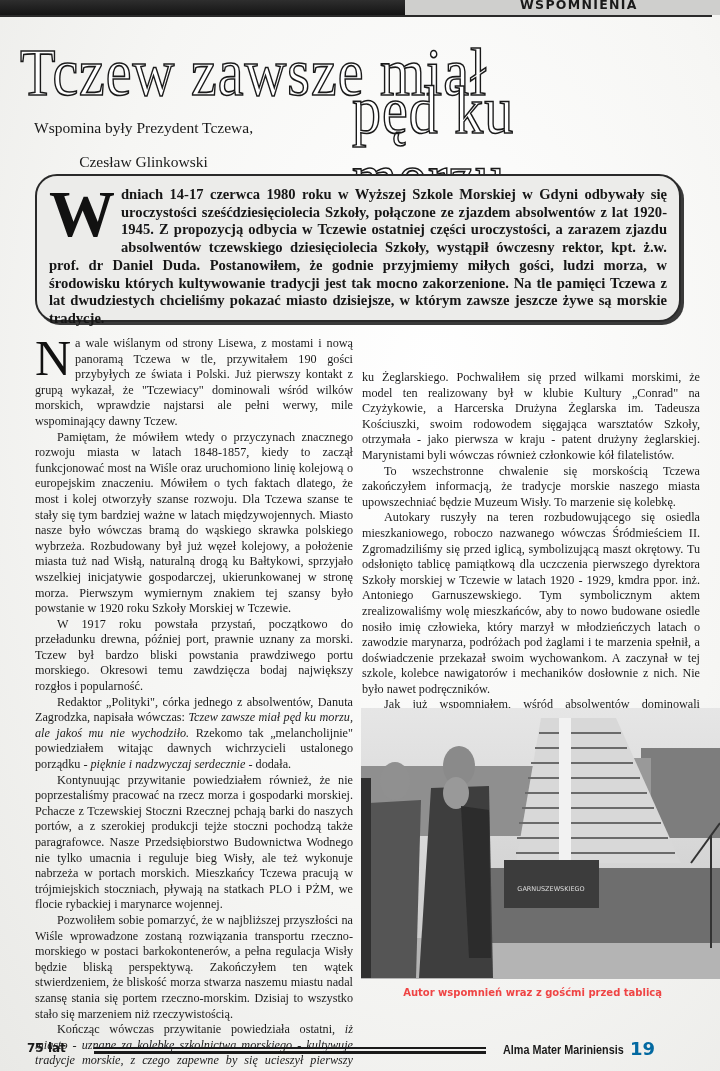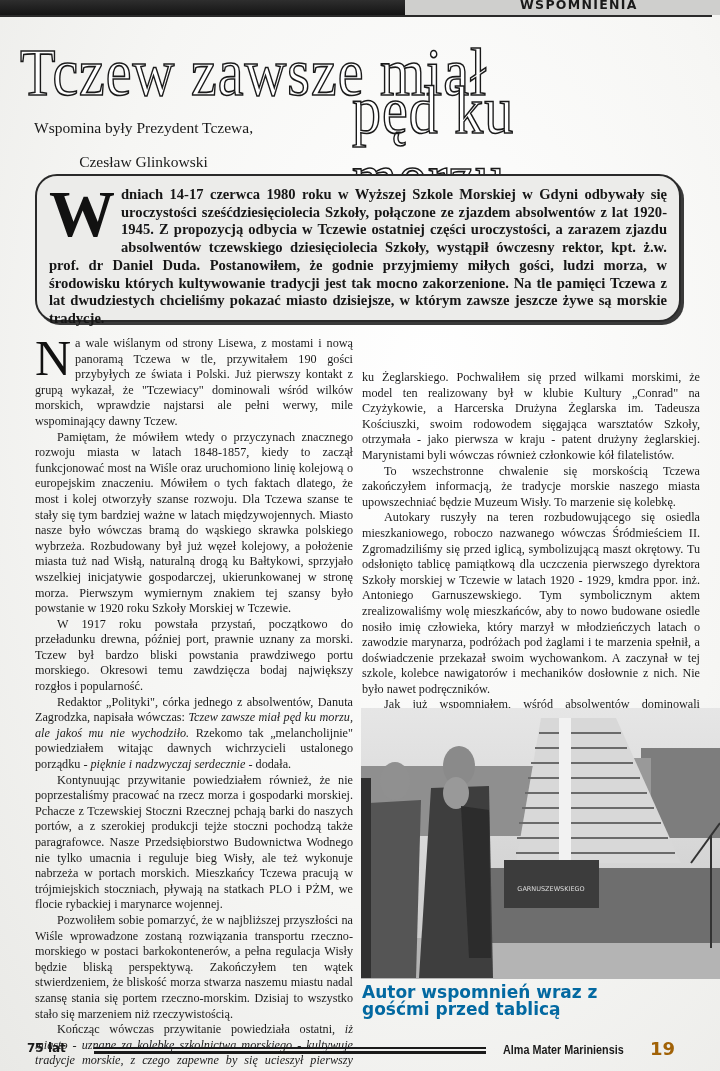--- a/index.html
+++ b/index.html
@@ -74,43 +74,43 @@
       line-height: 40px; margin: 2px 4px 0 0; color: #111;
     }
     .col em { font-style: italic; }
 
     
     .photo {
       position: absolute; left: 361px; top: 708px; width: 359px; height: 271px;
       background: #22c55e; overflow: hidden;
     }
     .caption {
-      position: absolute; left: 362px; top: 984px; width: 300px; text-align: left;
-      font-family: "DejaVu Sans", sans-serif; font-weight: bold; font-size: 17px;
-      line-height: 17px; color: #0369a1;
+      position: absolute; left: 362px; top: 984px; width: 300px; text-align: right;
+      font-family: "DejaVu Sans", sans-serif; font-weight: bold; font-size: 10px;
+      line-height: 17px; color: #ef4444;
     }
 
     
     .footer-left {
       position: absolute; left: 27px; top: 1041px;
       font-family: "DejaVu Sans", sans-serif; font-weight: bold; font-size: 12px; color: #1a1a1a;
     }
     .footer-rule {
       position: absolute; left: 94px; top: 1047px; width: 392px; height: 11px;
     }
     .footer-rule div { height: 3px; background: #1a1a1a; margin-bottom: 2px; }
     .footer-rule div.thin { height: 1.5px; }
     .footer-right {
       position: absolute; left: 503px; top: 1042px;
       font-family: "Liberation Sans", sans-serif; font-weight: bold; font-size: 13.5px;
       color: #1a1a1a; transform: scaleX(0.8); transform-origin: left top;
     }
     .page-number {
-      position: absolute; left: 650px; top: 1038px;
-      font-family: "DejaVu Sans", sans-serif; font-weight: bold; font-size: 18px; color: #a16207;
+      position: absolute; left: 630px; top: 1038px;
+      font-family: "DejaVu Sans", sans-serif; font-weight: bold; font-size: 18px; color: #0369a1;
     }
   </style>
 </head>
 <body>
 
 <div class="page-shade"></div>
 
 <div class="top-dark"></div>
 <div class="top-light"></div>
 <div class="top-line"></div>

